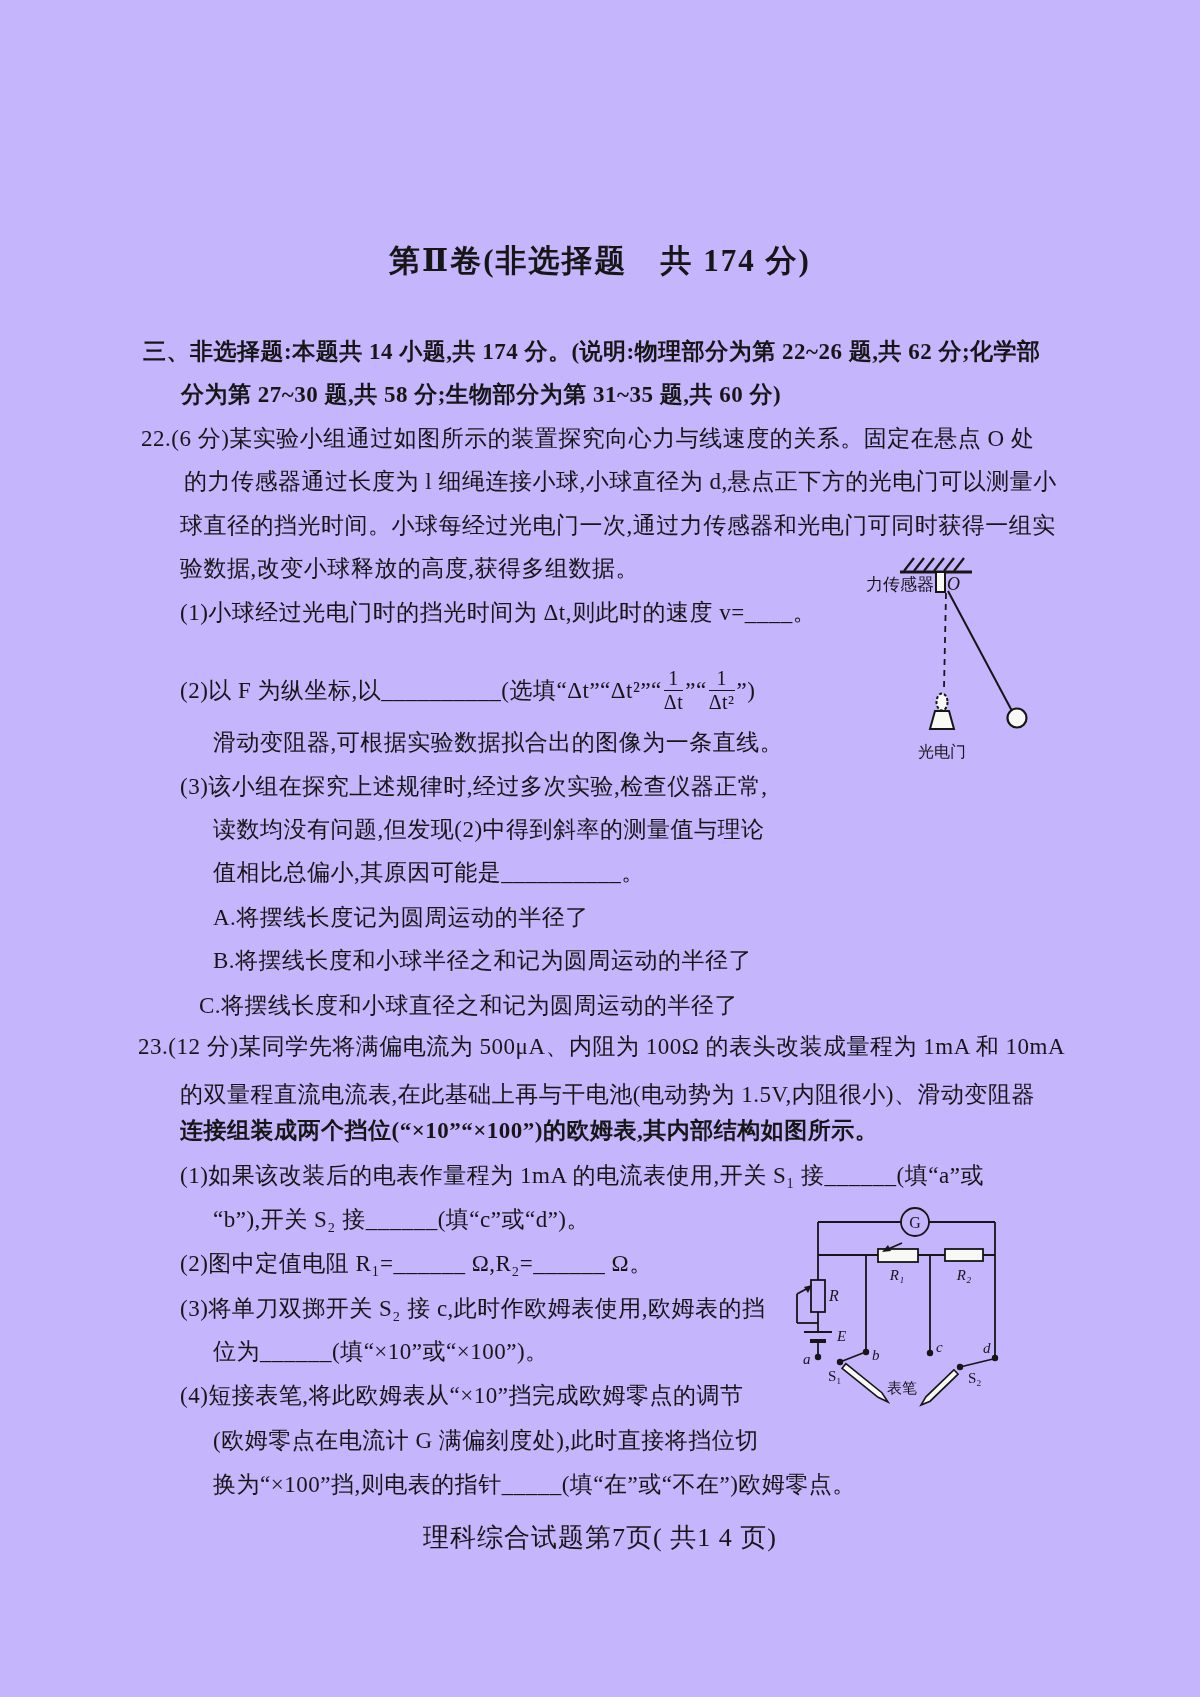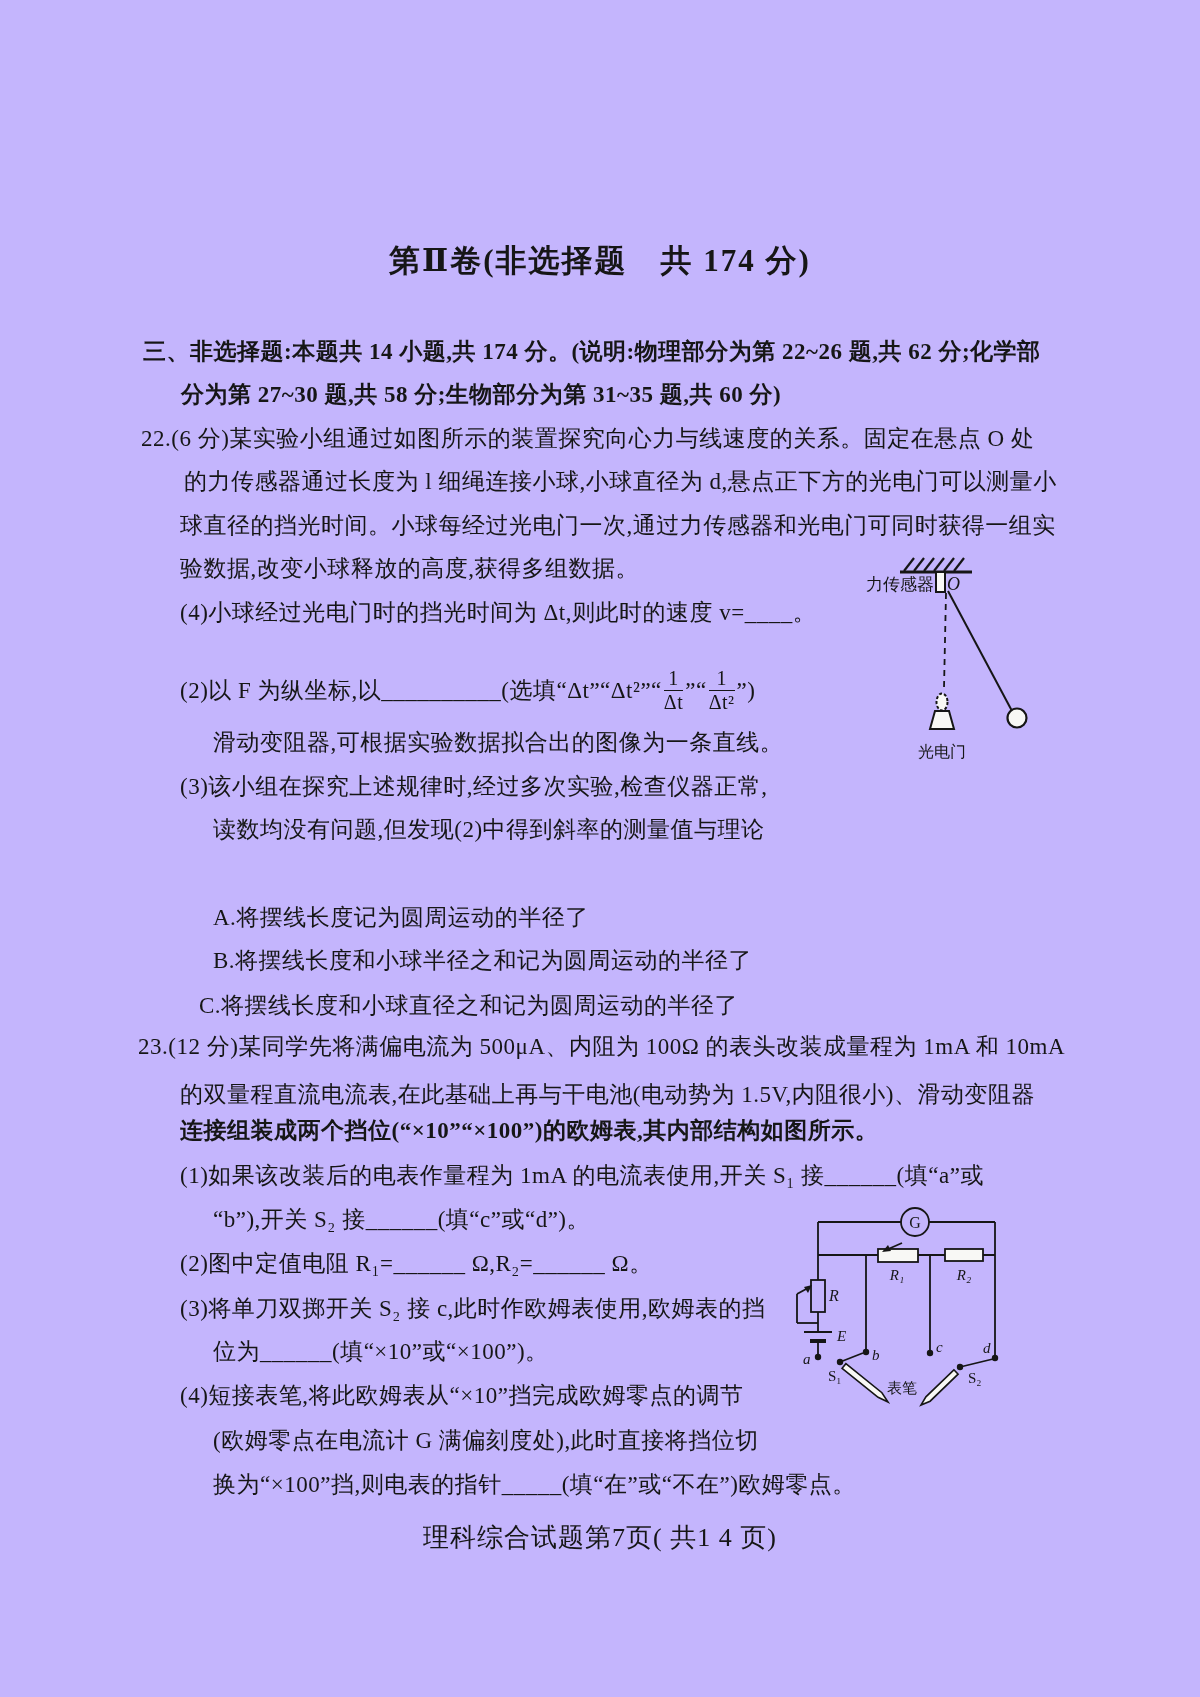--- a/index.html
+++ b/index.html
@@ -26,29 +26,30 @@
 
   <div class="title" style="top:240px;">第Ⅱ卷(非选择题　共 174 分)</div>
 
   <div class="tline bold" style="top:339px;left:143px;">三、非选择题:本题共 14 小题,共 174 分。(说明:物理部分为第 22~26 题,共 62 分;化学部</div>
   <div class="tline bold" style="top:382px;left:181px;">分为第 27~30 题,共 58 分;生物部分为第 31~35 题,共 60 分)</div>
 
   <div class="tline" style="top:426px;left:141px;">22.(6 分)某实验小组通过如图所示的装置探究向心力与线速度的关系。固定在悬点 O 处</div>
   <div class="tline" style="top:469px;left:184px;">的力传感器通过长度为 l 细绳连接小球,小球直径为 d,悬点正下方的光电门可以测量小</div>
   <div class="tline" style="top:513px;left:180px;">球直径的挡光时间。小球每经过光电门一次,通过力传感器和光电门可同时获得一组实</div>
   <div class="tline" style="top:556px;left:180px;">验数据,改变小球释放的高度,获得多组数据。</div>
-  <div class="tline" style="top:600px;left:180px;">(4)小球经过光电门时的挡光时间为 Δt,则此时的速度 v=____。</div>
+  <div class="tline" style="top:600px;left:180px;">(1)小球经过光电门时的挡光时间为 Δt,则此时的速度 v=____。</div>
 
   <div class="tline" style="top:670px;left:180px;">
     <span>(2)以 F 为纵坐标,以__________(选填“Δt”“Δt²”“</span><span class="frac"><span class="num">1</span><span class="den">Δt</span></span><span>”“</span><span class="frac"><span class="num">1</span><span class="den">Δt²</span></span><span>”)</span>
   </div>
 
   <div class="tline" style="top:730px;left:213px;">滑动变阻器,可根据实验数据拟合出的图像为一条直线。</div>
   <div class="tline" style="top:774px;left:180px;">(3)该小组在探究上述规律时,经过多次实验,检查仪器正常,</div>
   <div class="tline" style="top:817px;left:213px;">读数均没有问题,但发现(2)中得到斜率的测量值与理论</div>
+  <div class="tline" style="top:860px;left:213px;">值相比总偏小,其原因可能是__________。</div>
   <div class="tline" style="top:905px;left:213px;">A.将摆线长度记为圆周运动的半径了</div>
   <div class="tline" style="top:948px;left:213px;">B.将摆线长度和小球半径之和记为圆周运动的半径了</div>
   <div class="tline" style="top:993px;left:199px;">C.将摆线长度和小球直径之和记为圆周运动的半径了</div>
 
   <svg style="position:absolute;left:820px;top:545px;" width="230" height="240" viewBox="0 0 230 240">
 
     <g stroke="#161616" stroke-width="2.2">
       <line x1="80" y1="27" x2="152" y2="27" stroke-width="2.8"></line>
       <line x1="84" y1="26" x2="94" y2="13"></line>
       <line x1="94" y1="26" x2="104" y2="13"></line>

